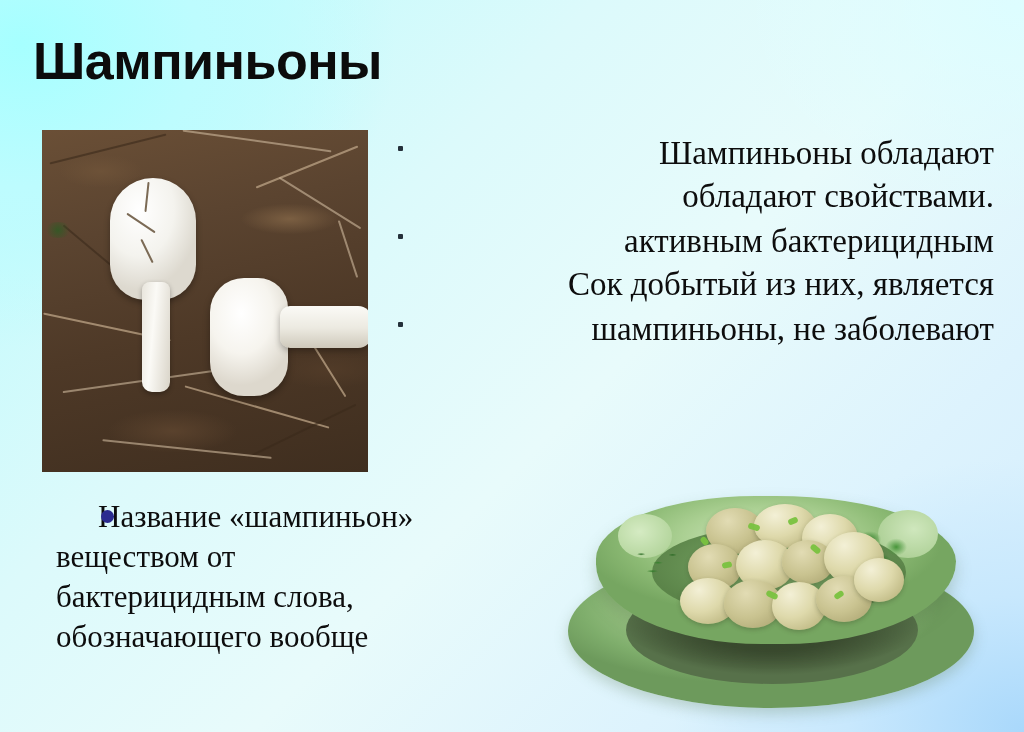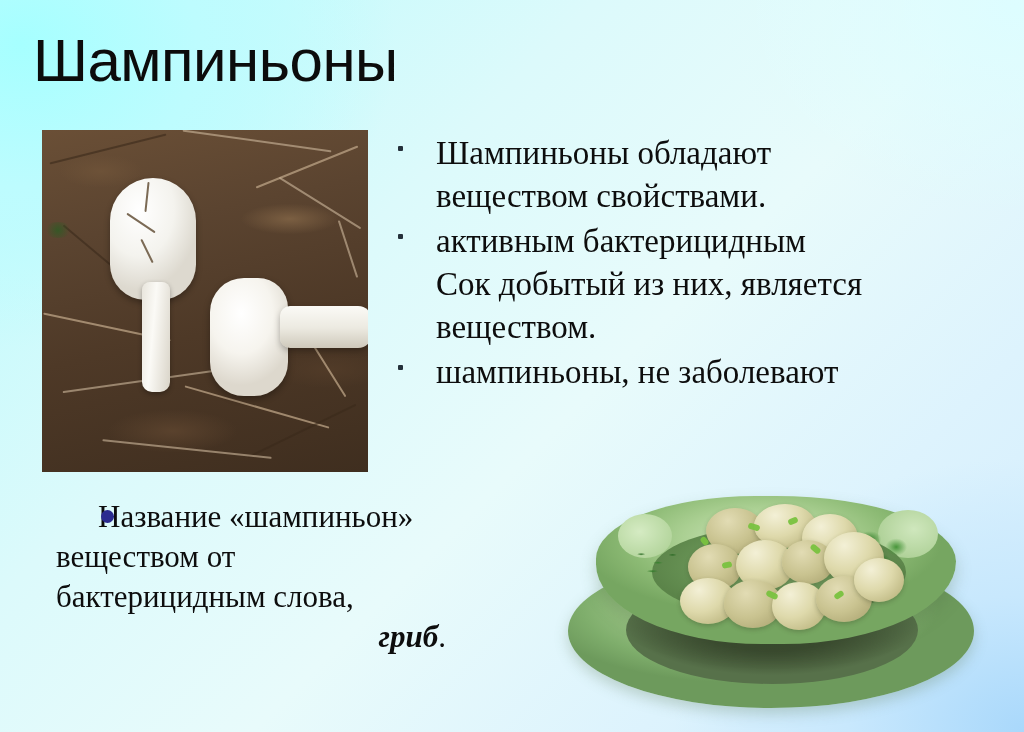--- a/index.html
+++ b/index.html
@@ -21,23 +21,23 @@
       radial-gradient(ellipse 420px 300px at 99% 1%, #ddfdff 0%, rgba(226,253,255,0) 70%),
       linear-gradient(135deg, #b9fbfd 0%, #dcfafb 34%, #e8fbfb 56%, #ddf3fd 78%, #d2ecfd 100%);
   }
 
   
   .slide-title {
     position: absolute;
     left: 33px;
     top: 18px;
     font-family: "Liberation Sans", sans-serif;
-    font-size: 60px;
+    font-size: 52px;
     line-height: 86px;
-    font-weight: 400;
+    font-weight: 700;
     color: #0c0c0c;
     letter-spacing: -0.5px;
     white-space: nowrap;
   }
 
   
   .photo-mushrooms {
     position: absolute;
     left: 42px;
     top: 130px;
@@ -121,20 +121,21 @@
   .bullets {
     position: absolute;
     left: 394px;
     top: 132px;
     width: 600px;
   }
   .bullet-row {
     position: relative;
     padding-left: 42px;
     margin-bottom: 2px;
+    text-align: right;
   }
   .bullet-dot {
     position: absolute;
     left: 4px;
     top: 14px;
     width: 5px;
     height: 5px;
     background: #24303a;
     border-radius: 1px;
   }
@@ -297,45 +298,44 @@
 
     <div class="mush mush-cap-b"></div>
     <div class="mush mush-stem-b"></div>
   </div>
 
   <div class="bullets">
 
     <div class="bullet-row">
       <span class="bullet-dot"></span>
       <span class="bullet-text">Шампиньоны обладают</span>
-      <span class="bullet-text">веществом свойствами.</span>
+      <span class="bullet-text">обладают свойствами.</span>
     </div>
 
     <div class="bullet-row">
       <span class="bullet-dot"></span>
       <span class="bullet-text">активным бактерицидным</span>
       <span class="bullet-text">Сок добытый из них, является</span>
-      <span class="bullet-text">веществом.</span>
     </div>
 
     <div class="bullet-row">
       <span class="bullet-dot"></span>
       <span class="bullet-text">шампиньоны, не заболевают</span>
     </div>
 
   </div>
 
   <div class="origin-block">
     <span class="origin-line l1">
       <span class="origin-bullet"></span>
       <span>Название «шампиньон»</span>
     </span>
     <span class="origin-line">веществом от</span>
     <span class="origin-line">бактерицидным слова,</span>
-    <span class="origin-line l5"><span class="emph">гриб</span><span>.</span></span>
+    <span class="origin-line">обозначающего вообще</span>
   </div>
 
   <div class="photo-plate">
     <div class="plate-saucer">
       <div class="plate-saucer-inner"></div>
     </div>
 
     <div class="bowl">
       <div class="bowl-notch-l"></div>
       <div class="bowl-notch-r"></div>

